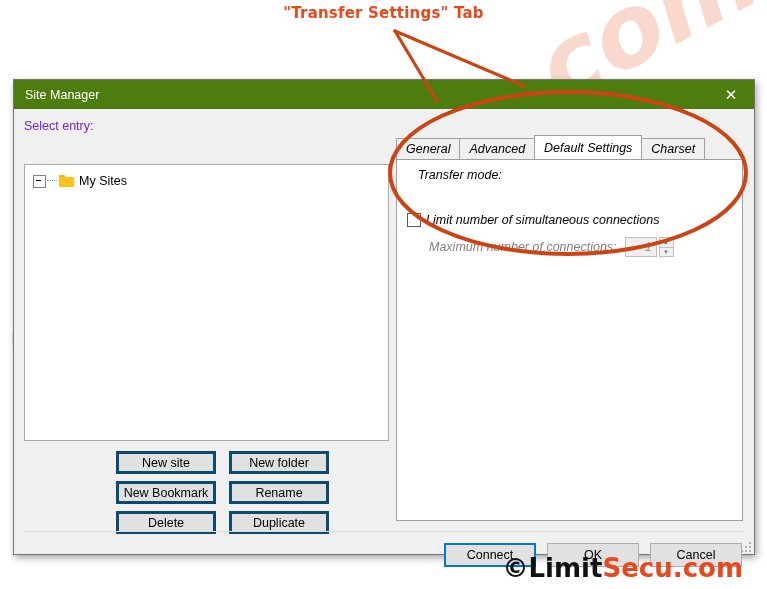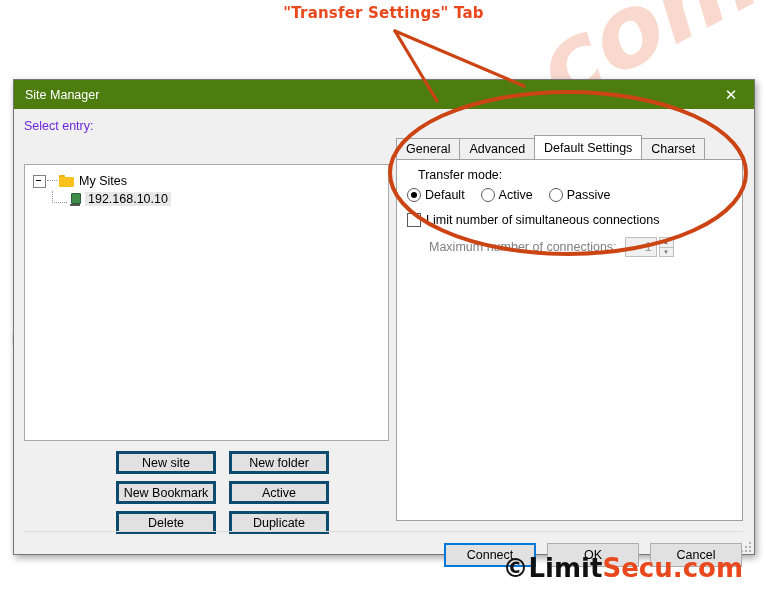--- a/index.html
+++ b/index.html
@@ -228,21 +228,21 @@
     display: flex;
     align-items: center;
     justify-content: center;
     box-sizing: border-box;
   }
 
   
   #tab-panel {
     position: absolute;
     left: 382px; top: 26px;
-    width: 354px; height: 386px;
+    width: 354px; height: 386px; font-style: italic;
   }
   #tab-strip {
     display: flex;
     align-items: flex-end;
     height: 24px;
     position: relative;
     z-index: 3;
   }
   .tab {
     height: 21px;
@@ -447,62 +447,43 @@
 
     <div id="select-entry-label">Select entry:</div>
 
     <div id="tree-panel">
       <div class="tree-row" id="tree-root-row">
         <span class="expander"></span>
         <span class="dotline"></span>
         <span class="folder-icon"></span>
         <span>My Sites</span>
       </div>
-      <div class="tree-row" id="tree-child-row">
-        <span class="elbow"></span>
-        <span class="server-icon"></span>
-        <span class="tree-label-selected">192.168.10.10</span>
-      </div>
     </div>
 
     <div id="left-buttons">
       <div class="win-btn">New site</div>
       <div class="win-btn">New folder</div>
       <div class="win-btn">New Bookmark</div>
-      <div class="win-btn">Active</div>
+      <div class="win-btn">Rename</div>
       <div class="win-btn">Delete</div>
       <div class="win-btn">Duplicate</div>
     </div>
 
     <div id="tab-panel">
       <div id="tab-strip">
         <div class="tab">General</div>
         <div class="tab">Advanced</div>
         <div class="tab active">Default Settings</div>
         <div class="tab">Charset</div>
       </div>
 
       <div id="tab-content">
 
         <div id="transfer-mode-label">Transfer mode:</div>
 
-        <div id="radio-row">
-          <label class="radio-item checked">
-            <span class="radio-circle"></span>
-            <span>Default</span>
-          </label>
-          <label class="radio-item">
-            <span class="radio-circle"></span>
-            <span>Active</span>
-          </label>
-          <label class="radio-item">
-            <span class="radio-circle"></span>
-            <span>Passive</span>
-          </label>
-        </div>
 
         <label id="limit-row">
           <span class="checkbox-box"></span>
           <span>Limit number of simultaneous connections</span>
         </label>
 
         <div id="max-row">
           <span id="max-label">Maximum number of connections:</span>
           <span id="spin-field">1</span>
           <span id="spin-buttons">

